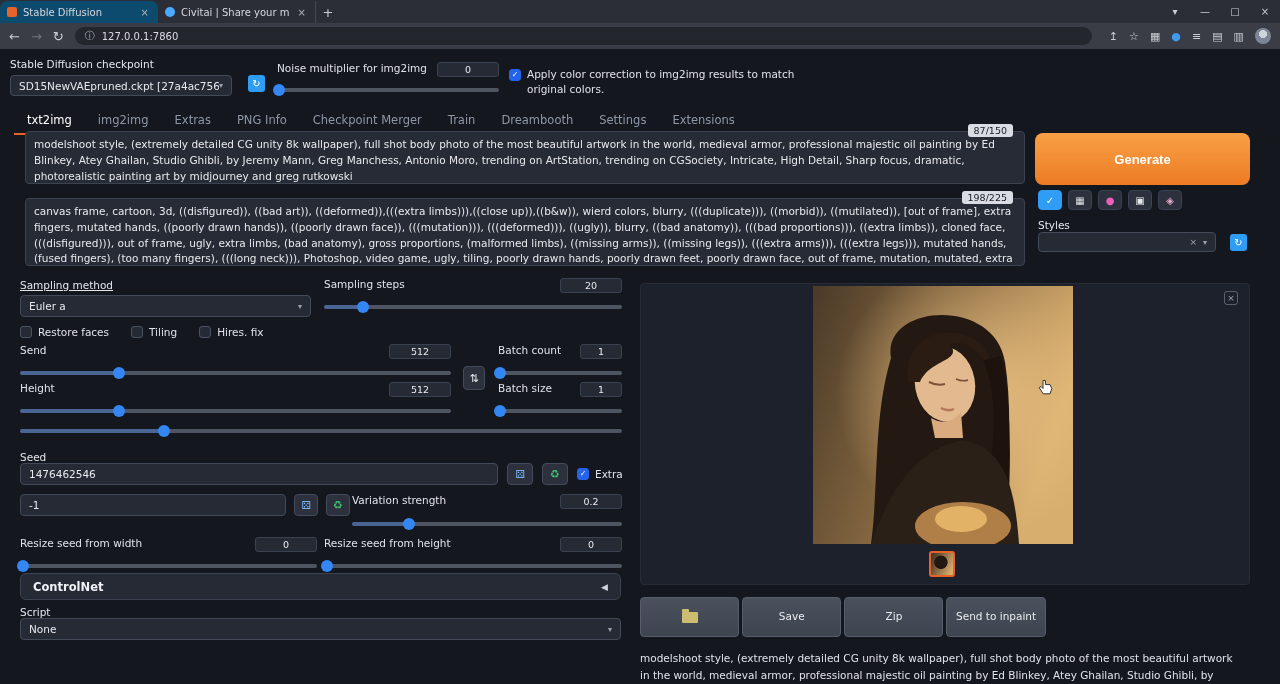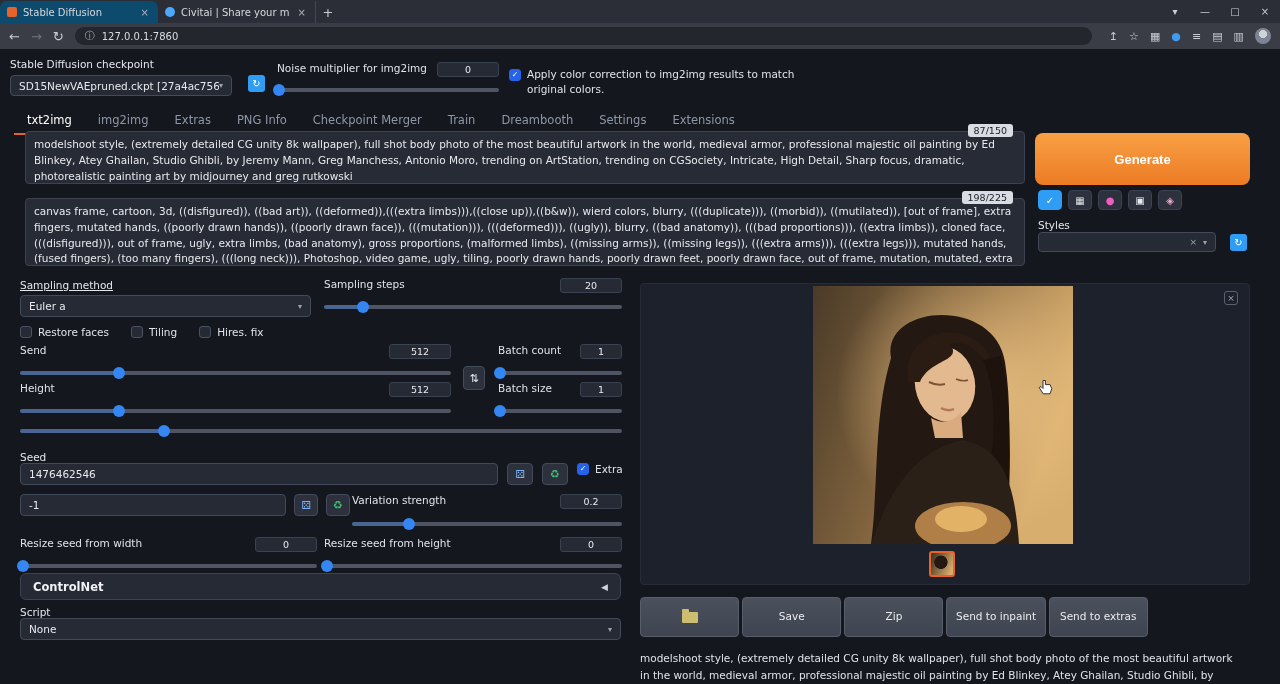--- a/index.html
+++ b/index.html
@@ -294,21 +294,21 @@
       <div class="slider" style="margin-top:8px;">
         <div class="track">
           <div class="fill" style="width: 24%;">
               <div class="knob"></div>
             </div>
         </div>
       </div>
     </div>
 
     <div class="abs sec-label" style="left:20px; top:402px;">Seed</div>
-    <div class="abs" style="left:20px; top:414px; display:flex; gap:9px; align-items:flex-start;">
+    <div class="abs" style="left:20px; top:414px; display:flex; gap:9px; align-items:center;">
       <input class="seed-input" style="width: 478px;" value="1476462546">
       <div class="minibtn" style="color:#7ab3f5;">⚄</div>
       <div class="minibtn" style="color:#3fbf6f;">♻</div>
       <label class="cbrow">
         <span class="cb checked">
             <span class="ck">✓</span>
           </span>
         <span class="cbl">Extra</span>
       </label>
     </div>
@@ -405,21 +405,20 @@
       <div class="thumb"></div>
     </div>
 
     <div class="abs out-buttons" style="left:640px; top:548px; width:610px; height:40px;">
       <div class="obtn">
           <span class="folder-ic"></span>
         </div>
       <div class="obtn">Save</div>
       <div class="obtn">Zip</div>
       <div class="obtn">Send to inpaint</div>
-      <div class="obtn">Send to extras</div>
     </div>
 
     <div class="abs gen-info" style="left:640px; top:601px; width:600px;">modelshoot style, (extremely detailed CG unity 8k wallpaper), full shot body photo of the most beautiful artwork in the world, medieval armor, professional majestic oil painting by Ed Blinkey, Atey Ghailan, Studio Ghibli, by Jeremy Mann, Greg Manchess, Antonio Moro, trending on ArtStation, trending on</div>
 
     <div class="cursor" style="left:1038px; top:330px;">
       <svg width="15" height="17" viewBox="0 0 15 17">
         <path d="M5 1.5 L5 9.5 L3 7.5 L1.2 8.6 L5.2 14.8 L12 14.8 L13.8 9.6 L12 5.6 L7.4 5.6 L7.4 1.5 Z" fill="#fff" stroke="#333" stroke-width="1"></path>
       </svg>
     </div>
 

